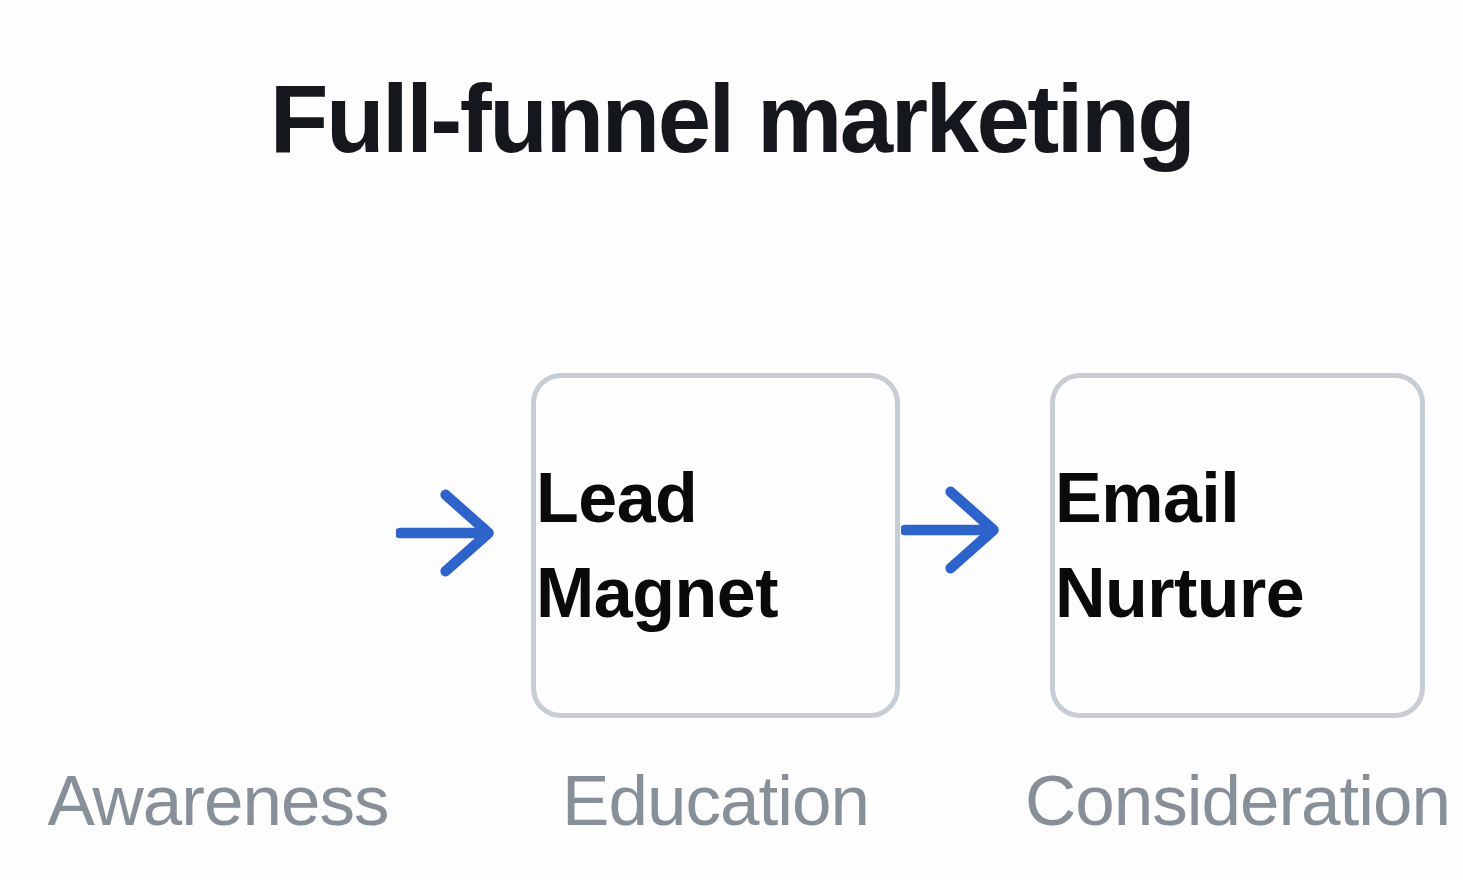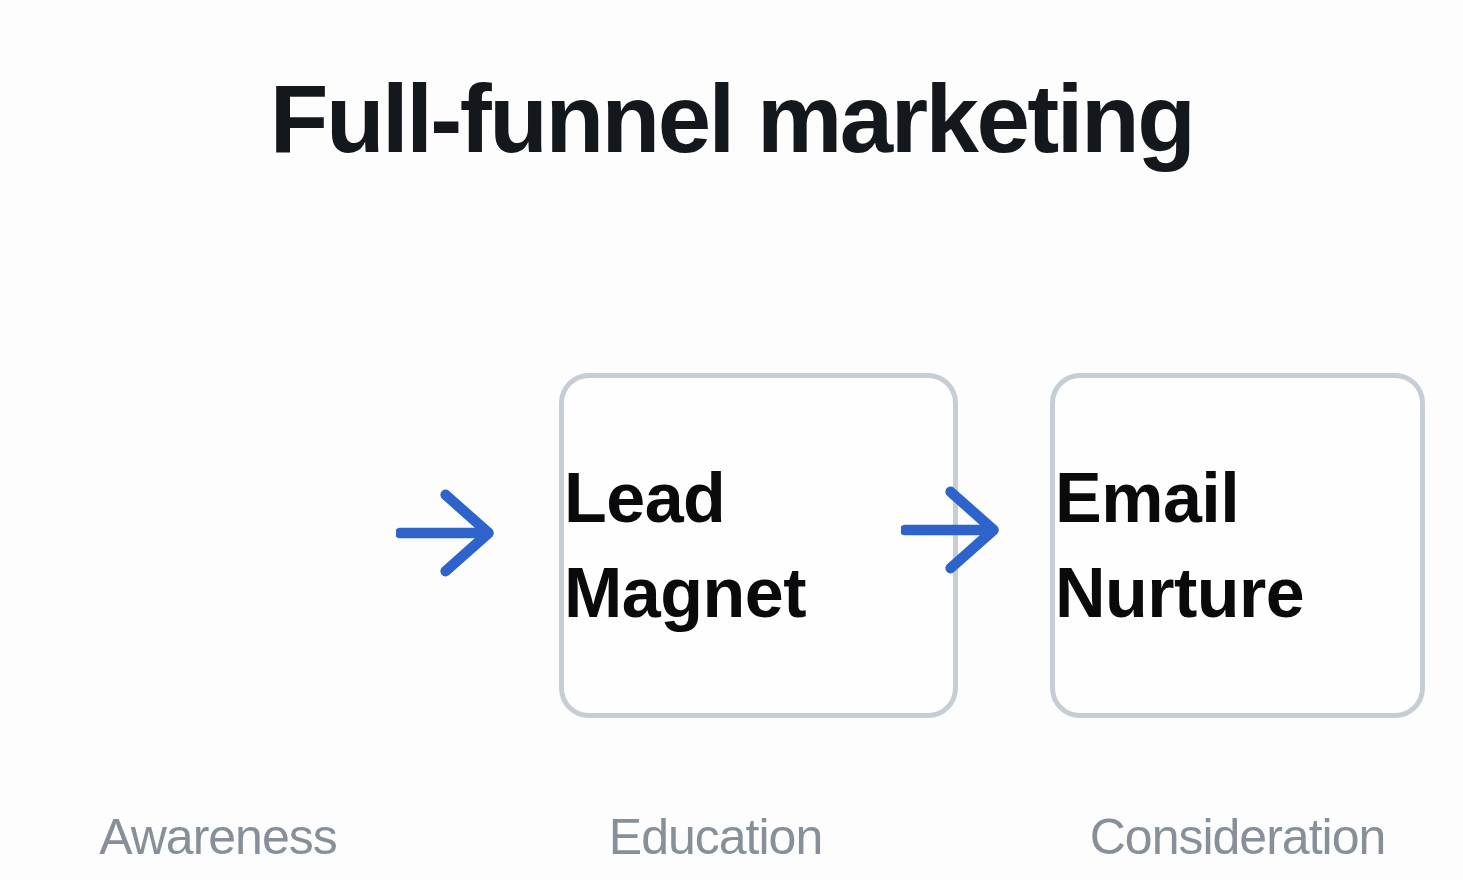--- a/index.html
+++ b/index.html
@@ -38,39 +38,38 @@
     display: inline-block;
     text-align: left;
     font-size: 70px;
     font-weight: 700;
     line-height: 1.35;
     color: #0a0a0c;
     letter-spacing: -0.5px;
   }
   #box-cold-ad   { left: 43px;   width: 350px; }
   #box-cold-ad .box-label { text-align: center; }
-  #box-lead-magnet { left: 531px;  width: 399px; margin-left: 28px; }
+  #box-lead-magnet { left: 531px;  width: 369px; }
   #box-email-nurture { left: 1050px; width: 375px; justify-content: flex-end; }
 
   .flow-arrow {
     position: absolute;
     width: 105px; height: 96px;
   }
   #arrow-1 { left: 396px; top: 485px; }
   #arrow-2 { left: 901px; top: 482px; }
 
   .funnel-stage-label {
     position: absolute;
     top: 760px;
     text-align: center;
-    font-size: 50px;
+    font-size: 71px;
     font-weight: 500;
     color: #878f99;
     letter-spacing: -1px;
-    margin-top: 48px;
   }
   #label-awareness     { left: 23px;   width: 390px; }
   #label-education     { left: 511px;  width: 409px; }
   #label-consideration { left: 1020px; width: 435px; }
 </style>
 </head>
 <body>
 
 <div class="canvas">
 

